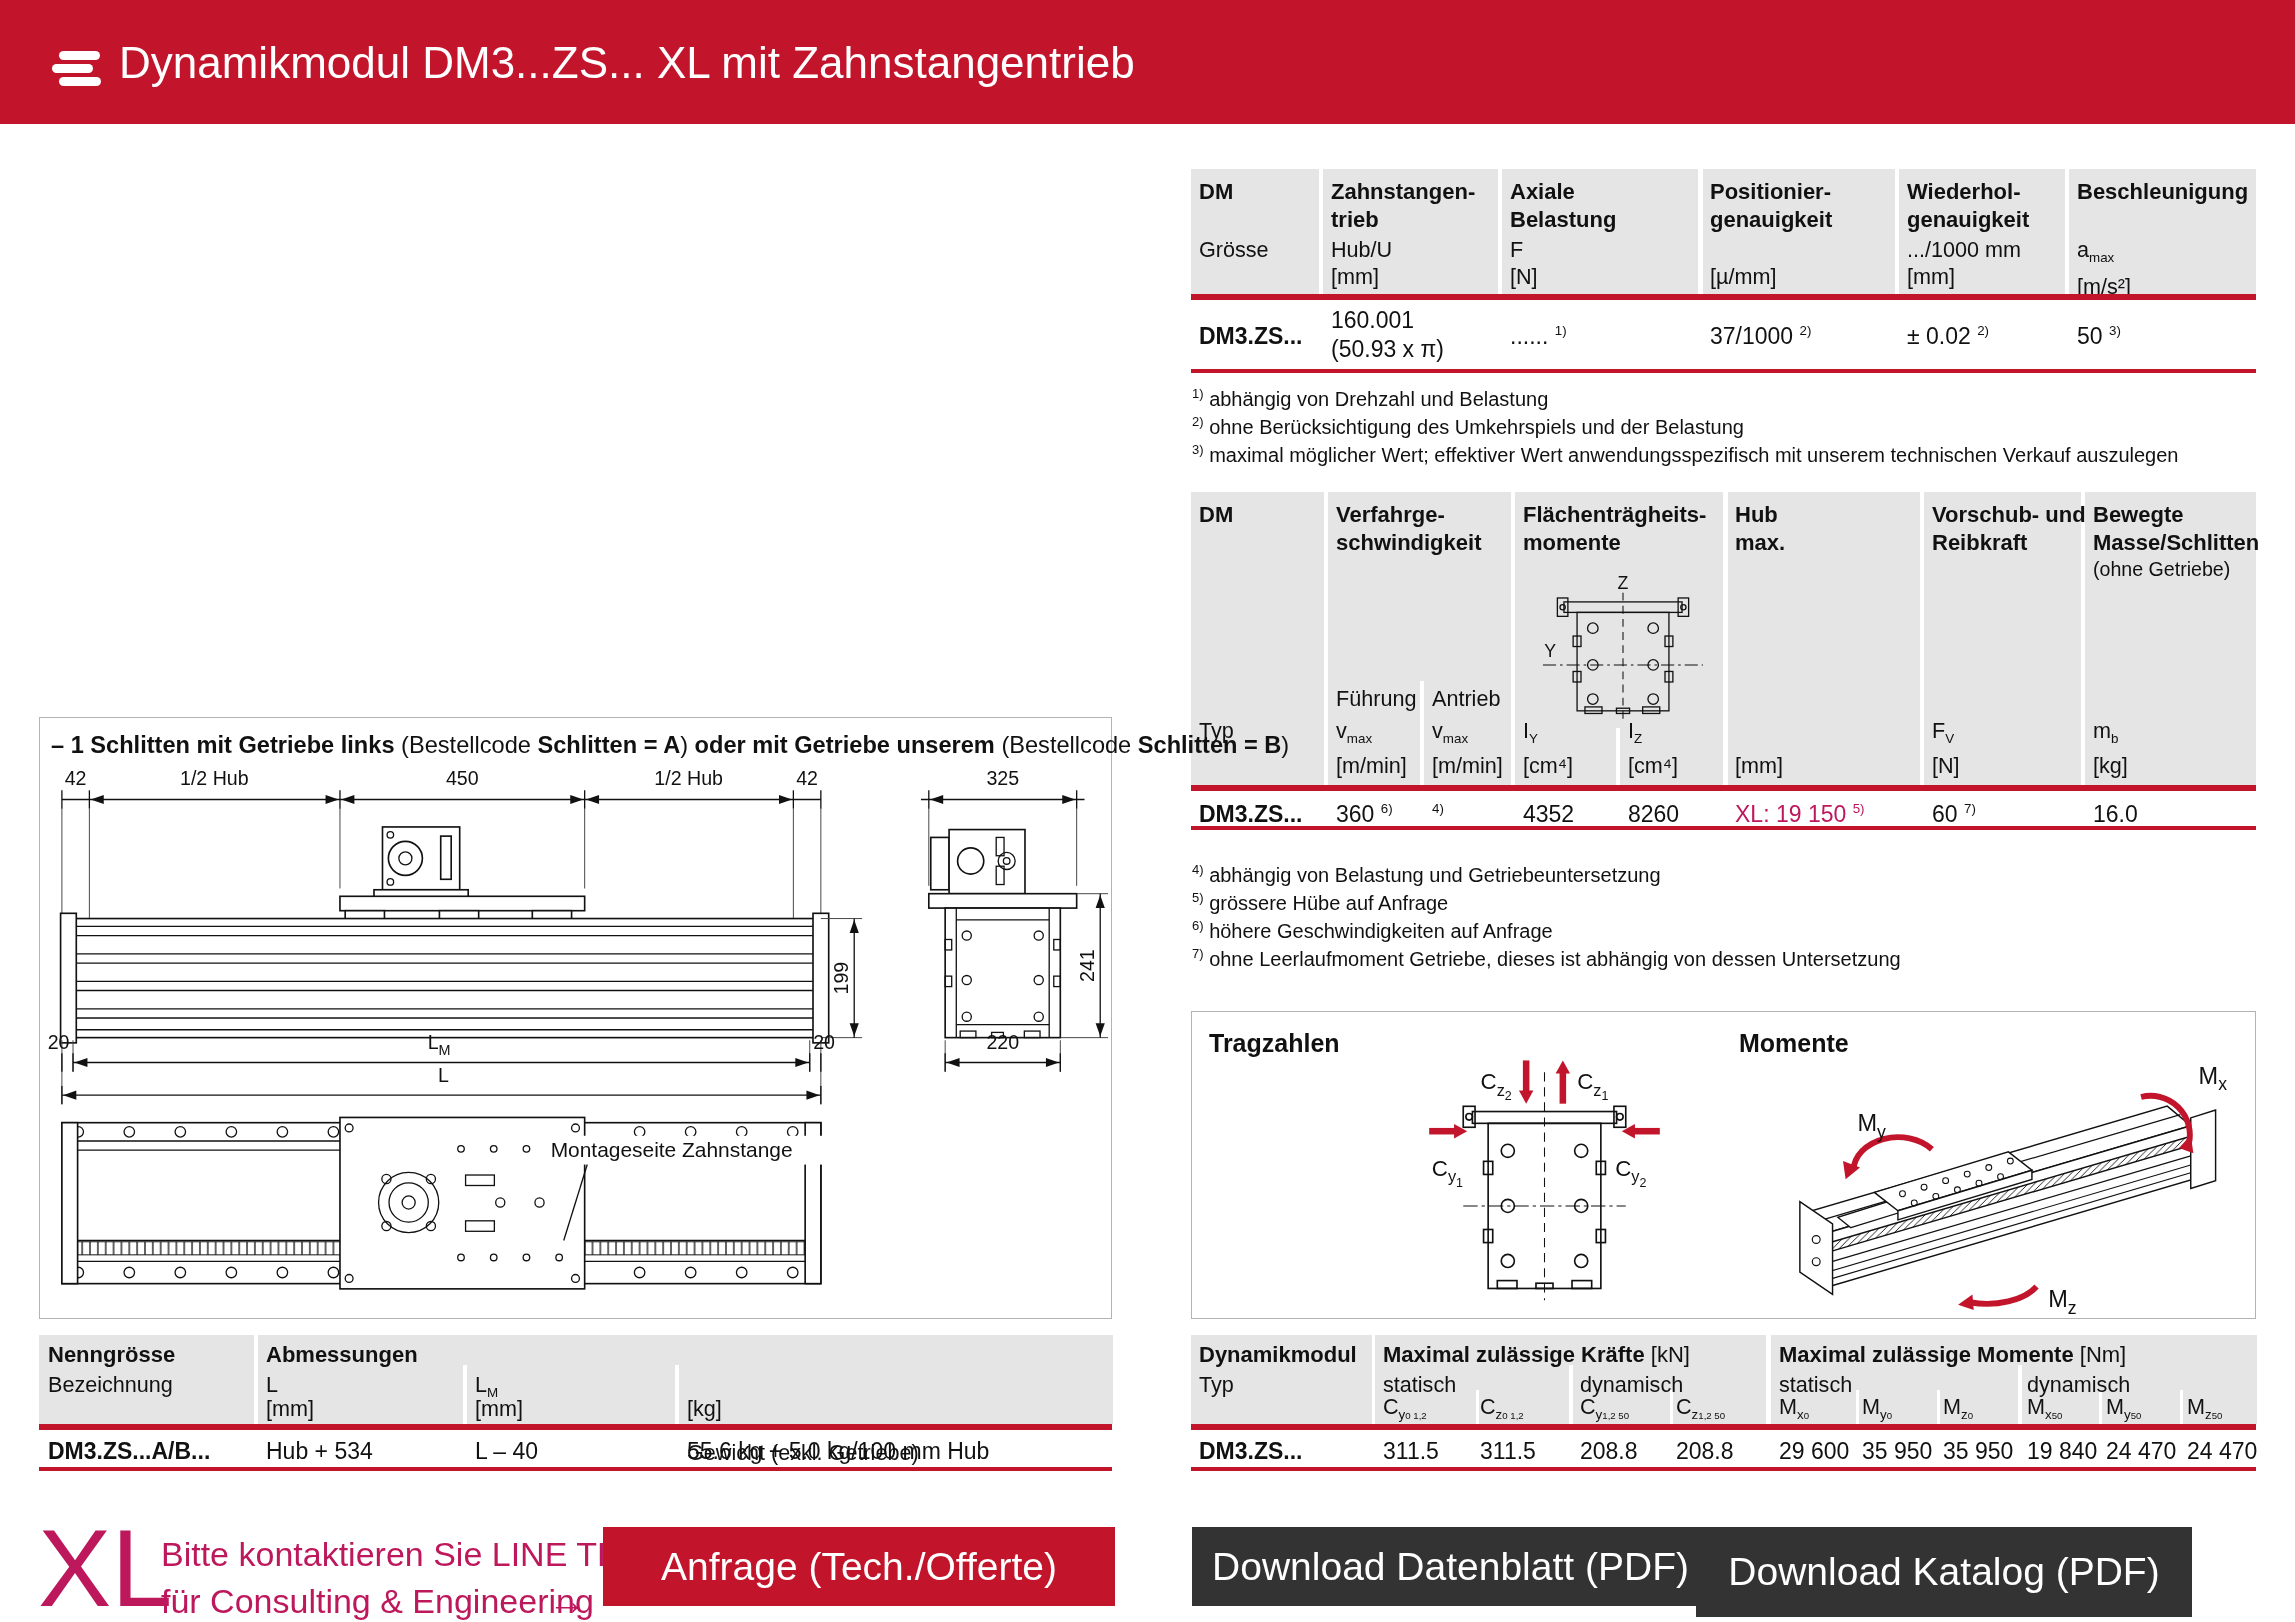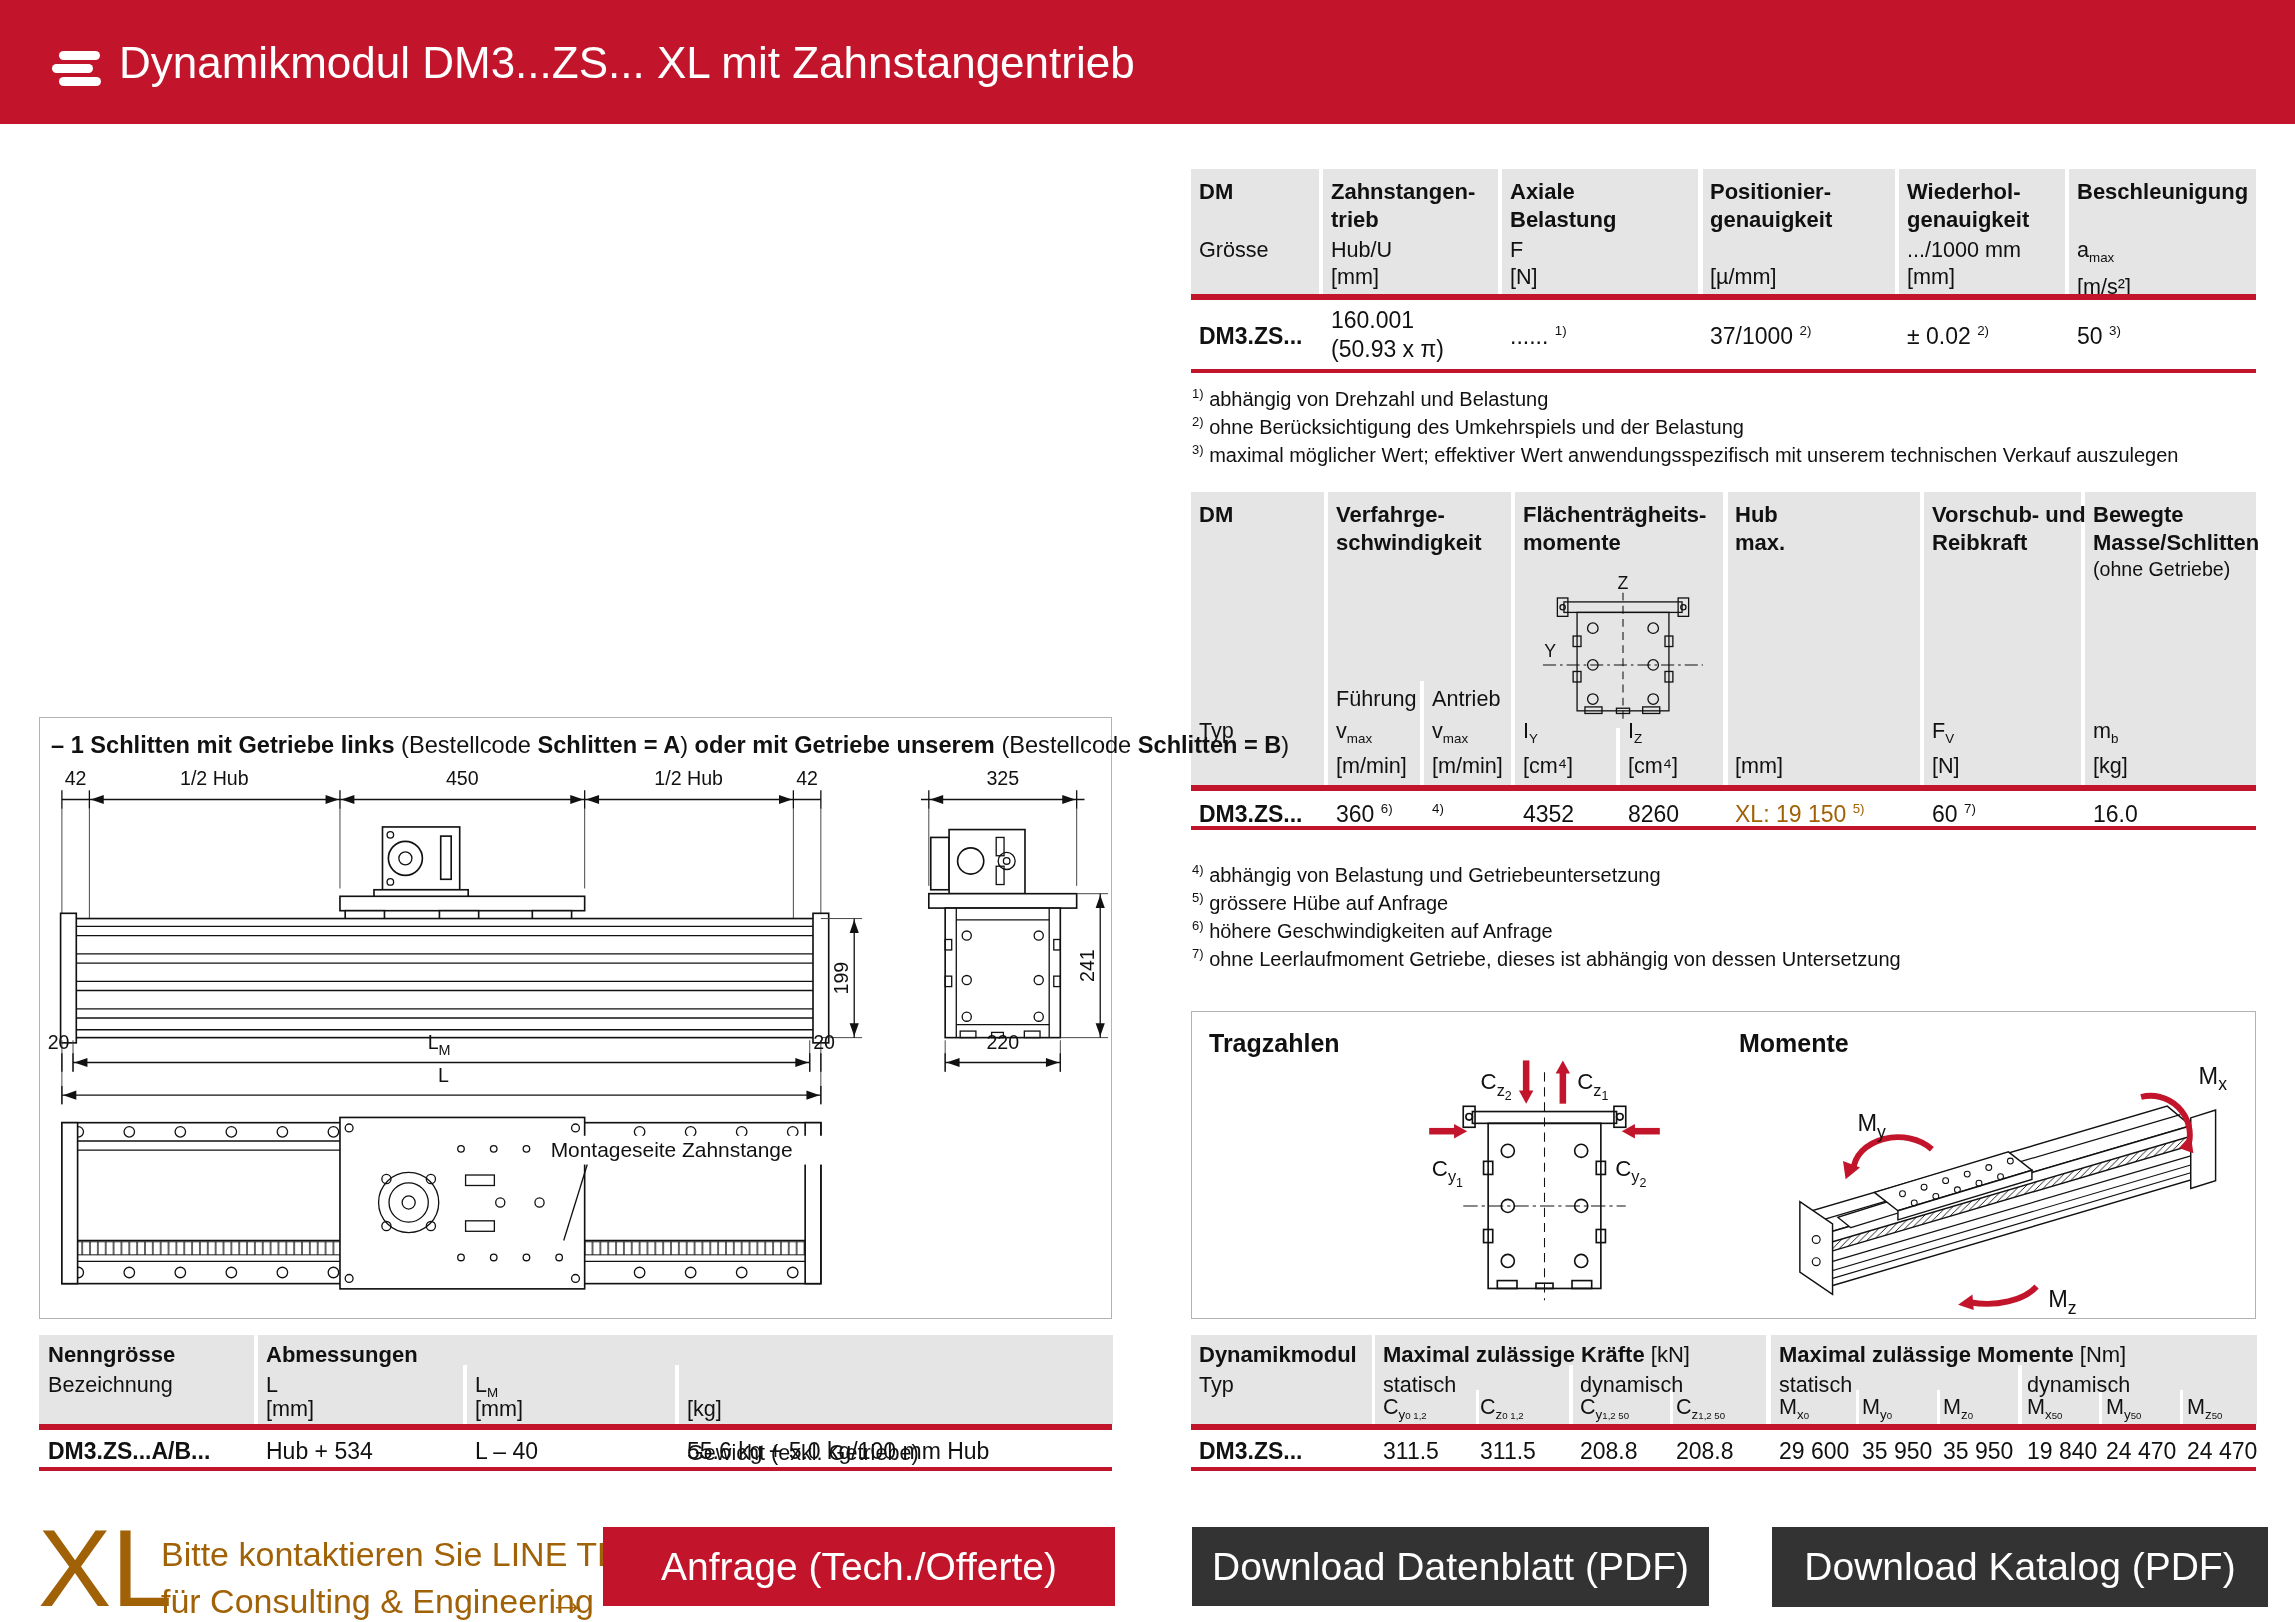--- a/index.html
+++ b/index.html
@@ -13,21 +13,21 @@
   .box{position:absolute;border:1.3px solid #b3b3b3;box-sizing:border-box;background:#fff}
   .hb{font-weight:700;font-size:22px;line-height:27.5px;white-space:pre-line}
   .hr{font-weight:400;font-size:21.6px;line-height:26px;white-space:pre-line}
   .dt{font-weight:400;font-size:23px;line-height:29px;white-space:pre-line}
   .dtb{font-weight:700;font-size:23px;line-height:29px}
   .fn{font-size:20px;line-height:28px;color:#111}
   .fn sup{font-size:13px}
   sup{font-size:58%;vertical-align:super;line-height:0}
   sub{font-size:62%;line-height:0}
   sub .ss{font-size:72%}
-  .red{color:#a16207}
+  .red{color:#be185d}
   .btn{position:absolute;display:flex;align-items:center;justify-content:center;
        color:#fff;font-size:39px;cursor:pointer}
   .btn-red{background:#c2152b}
   .btn-dark{background:#333333}
   .title{font-size:44px;color:#fff;white-space:nowrap}
   .title .tb{font-weight:400}
   .bar{position:absolute;height:8.5px;border-radius:4.6px;background:#fff}
   .seg-b{font-weight:700}
   .boxtitle{font-weight:700;font-size:25px}
   .dtitle{font-size:23.6px;white-space:nowrap}
@@ -601,16 +601,16 @@
     <div class="rl" style="left:1191px;top:1467px;width:1065px;height:3.9px"></div>
   </div>
 
   <div class="abs red" style="left:38px;top:1519px;font-size:110px;line-height:98px">XL</div>
   <div class="abs red" style="left:161px;top:1535px;font-size:34px">Bitte kontaktieren Sie LINE TECH</div>
   <div class="abs red" style="left:161px;top:1582px;font-size:34px">für Consulting &amp; Engineering</div>
   <div class="abs red" style="left:548px;top:1580px;font-size:38px;font-weight:700">→</div>
 
   <div class="btn btn-red" style="left:603px;top:1527px;width:512px;height:79px">Anfrage (Tech./Offerte)</div>
   <div class="btn btn-dark" style="left:1192px;top:1527px;width:517px;height:79px">Download Datenblatt (PDF)</div>
-  <div class="btn btn-dark" style="left:1772px;top:1527px;width:496px;height:80px">Download Katalog (PDF)</div>
+  <div class="btn btn-dark" style="left:1696px;top:1527px;width:496px;height:90px">Download Katalog (PDF)</div>
 
 </div>
 
 
 </body></html>

